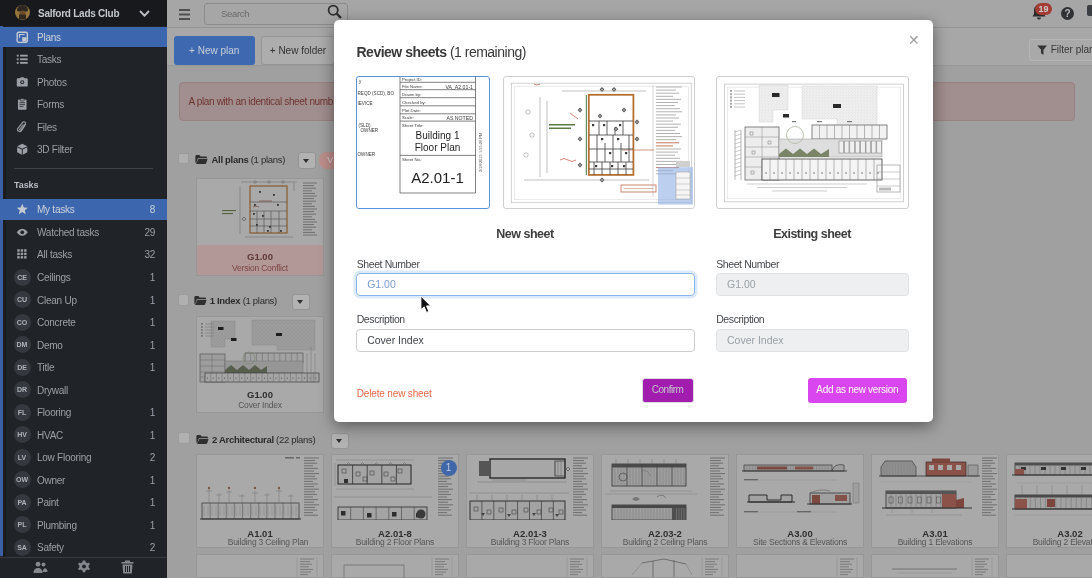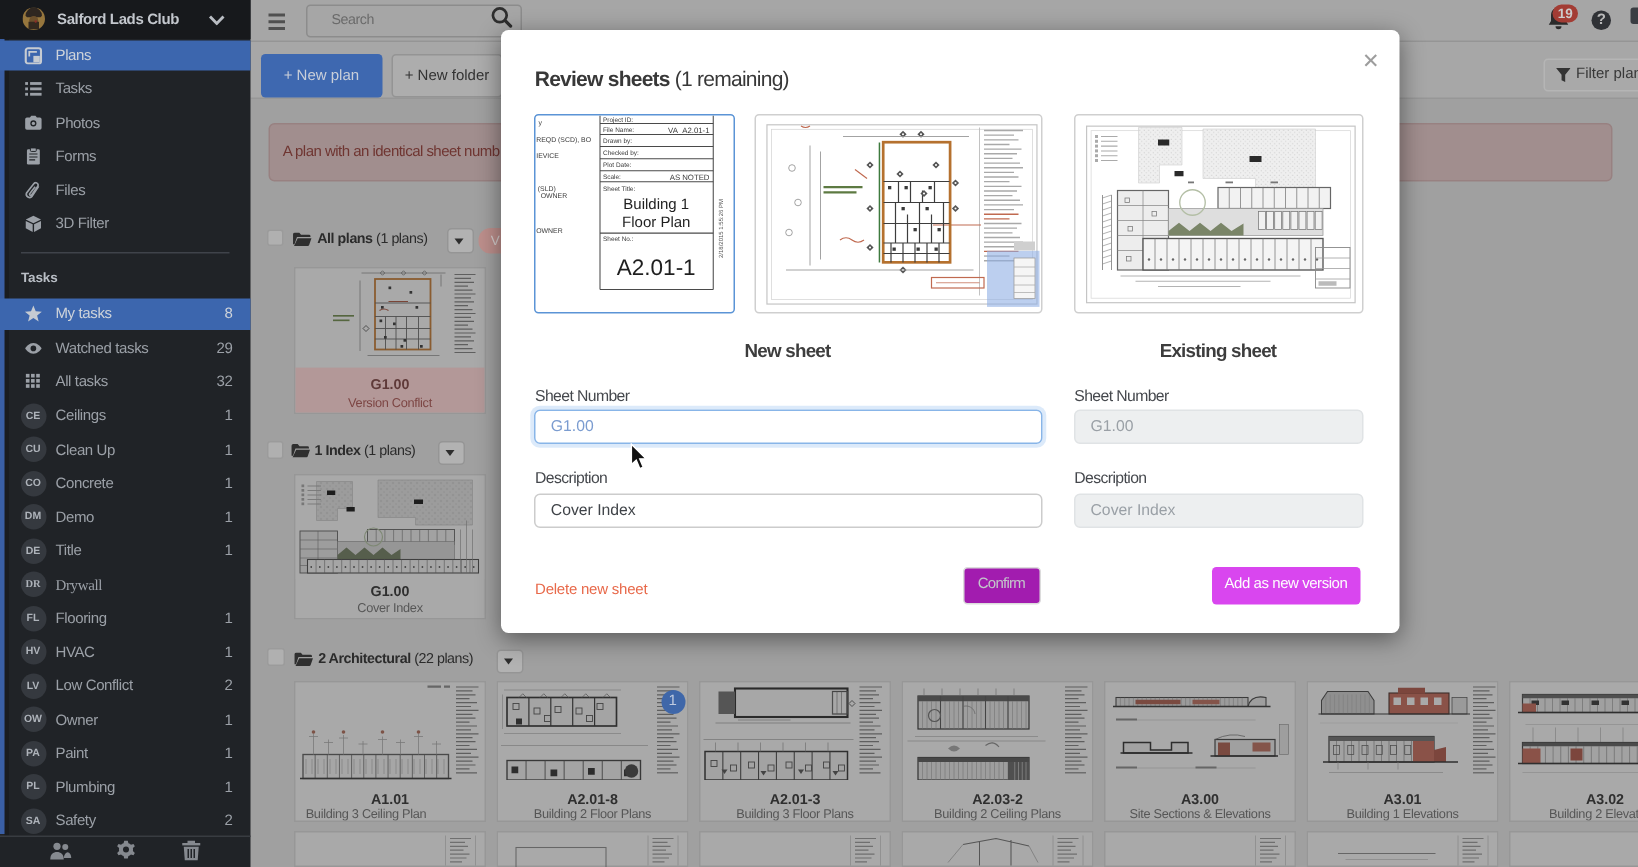--- a/index.html
+++ b/index.html
@@ -261,21 +261,21 @@
 <div class="seccb abs" style="left:178.2px;top:432.3px;"></div>
 <svg class="abs" style="left:195.6px;top:435px" width="13" height="9" viewBox="0 0 15 11">
     <path d="M0 1.5 A1.5 1.5 0 0 1 1.5 0 L5 0 L6.5 1.8 L13 1.8 A 1.2 1.2 0 0 1 14.2 3 L14.2 3.6 L3.2 3.6 L1.2 9.5 L0 9.5 Z" fill="#2f2f2f"></path>
     <path d="M3.8 4.6 L15 4.6 L13.2 10 A1.4 1.4 0 0 1 11.9 11 L0.8 11 Z" fill="#2f2f2f"></path>
   </svg>
 <div class="sechead abs" style="left:212.1px;top:433.7px;"><b>2 Architectural</b> (22 plans)</div>
 <div class="drop abs" style="left:330.5px;top:432.5px;"></div>
 
 <div class="card abs" style="left:196px;top:454px;height:94px;"></div>
 <div class="abs cnum" style="left:196px;top:527.5px;width:128px;text-align:center;">A1.01</div>
-<div class="abs cdesc" style="left:180px;top:536.5px;width:128px;text-align:center;white-space:nowrap;overflow:hidden;">Building 3 Ceiling Plan</div>
+<div class="abs cdesc" style="left:204px;top:536.5px;width:128px;text-align:center;white-space:nowrap;overflow:hidden;">Building 3 Ceiling Plan</div>
 <div class="card abs" style="left:331px;top:454px;height:94px;"></div>
 <div class="abs cnum" style="left:331px;top:527.5px;width:128px;text-align:center;">A2.01-8</div>
 <div class="abs cdesc" style="left:331px;top:536.5px;width:128px;text-align:center;white-space:nowrap;overflow:hidden;">Building 2 Floor Plans</div>
 <div class="card abs" style="left:466px;top:454px;height:94px;"></div>
 <div class="abs cnum" style="left:466px;top:527.5px;width:128px;text-align:center;">A2.01-3</div>
 <div class="abs cdesc" style="left:466px;top:536.5px;width:128px;text-align:center;white-space:nowrap;overflow:hidden;">Building 3 Floor Plans</div>
 <div class="card abs" style="left:601px;top:454px;height:94px;"></div>
 <div class="abs cnum" style="left:601px;top:527.5px;width:128px;text-align:center;">A2.03-2</div>
 <div class="abs cdesc" style="left:601px;top:536.5px;width:128px;text-align:center;white-space:nowrap;overflow:hidden;">Building 2 Ceiling Plans</div>
 <div class="card abs" style="left:736px;top:454px;height:94px;"></div>
@@ -1026,37 +1026,37 @@
 <div class="sbrow abs" style="top:334.55px;">
     <span class="tagc">DM</span>
     <span class="lbl">Demo</span>
     <span class="cnt">1</span>
   </div>
 <div class="sbrow abs" style="top:357.05px;">
     <span class="tagc">DE</span>
     <span class="lbl">Title</span>
     <span class="cnt">1</span>
   </div>
-<div class="sbrow abs" style="top:379.55px;font-family:Liberation Serif, serif;">
+<div class="sbrow abs" style="top:379.55px;">
     <span class="tagc">DR</span>
     <span class="lbl">Drywall</span>
   </div>
 <div class="sbrow abs" style="top:402.05px;">
     <span class="tagc">FL</span>
     <span class="lbl">Flooring</span>
     <span class="cnt">1</span>
   </div>
 <div class="sbrow abs" style="top:424.55px;">
     <span class="tagc">HV</span>
     <span class="lbl">HVAC</span>
     <span class="cnt">1</span>
   </div>
 <div class="sbrow abs" style="top:447.05px;">
     <span class="tagc">LV</span>
-    <span class="lbl">Low Conflict</span>
+    <span class="lbl">Low Flooring</span>
     <span class="cnt">2</span>
   </div>
 <div class="sbrow abs" style="top:469.55px;">
     <span class="tagc">OW</span>
     <span class="lbl">Owner</span>
     <span class="cnt">1</span>
   </div>
 <div class="sbrow abs" style="top:492.05px;">
     <span class="tagc">PA</span>
     <span class="lbl">Paint</span>

